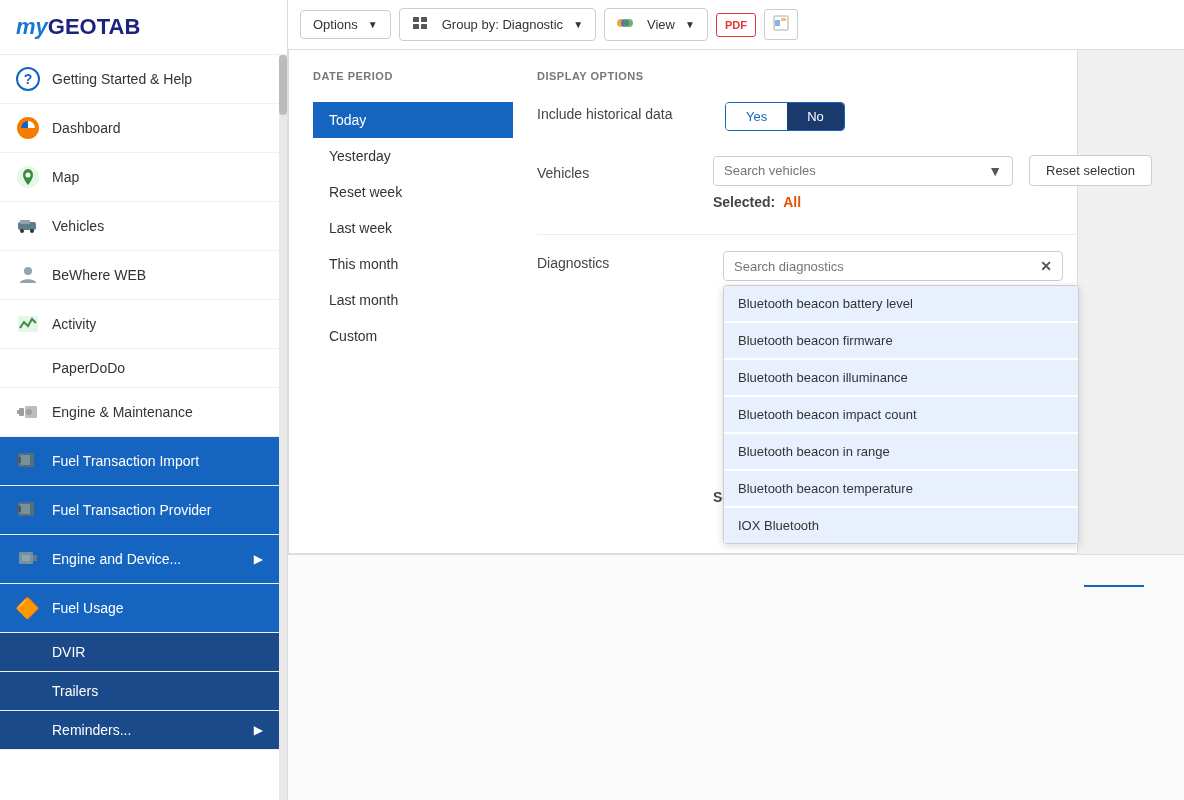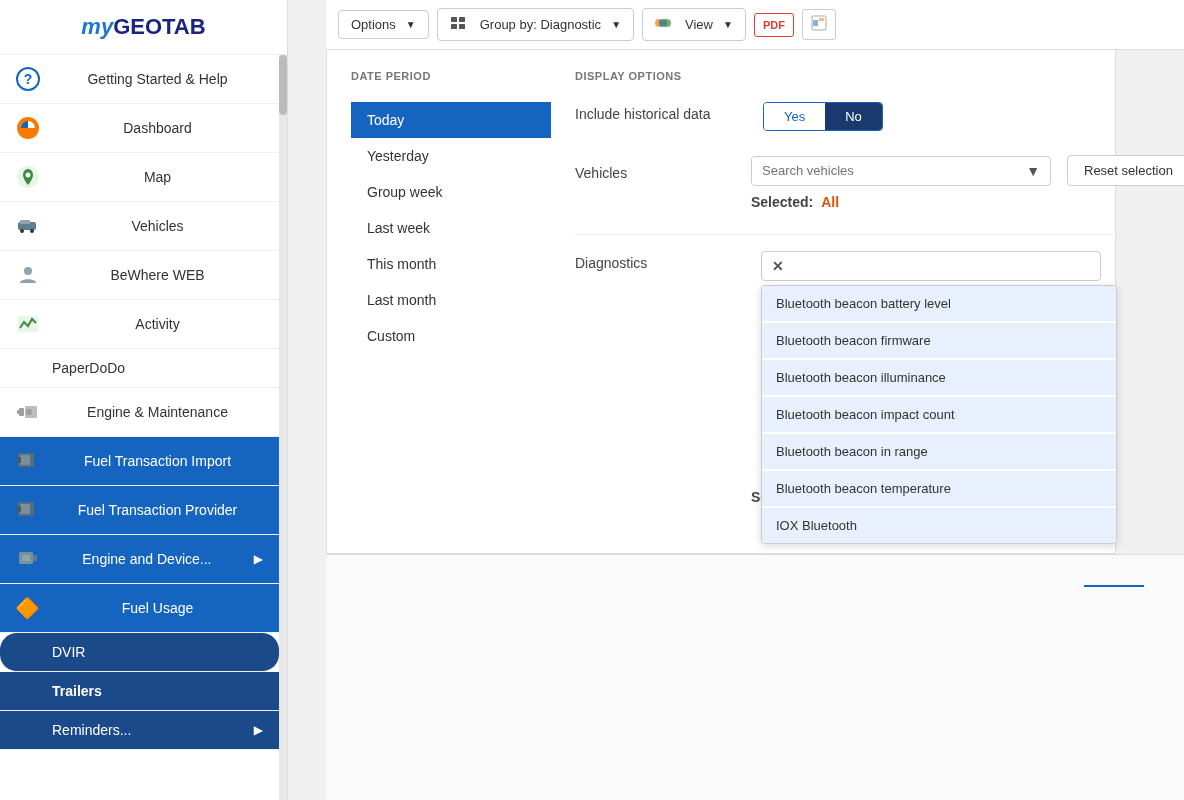--- a/index.html
+++ b/index.html
@@ -274,24 +274,23 @@
       top: 30px;
       right: 40px;
       width: 60px;
       height: 2px;
       background: #1565c0;
     }
 
     
     .sidebar-wrapper {
       position: relative;
-      width: 326px;
+      width: 288px;
       height: 800px;
       overflow: hidden;
-      text-align: center;
     }
 
     
     .pdf-btn {
       padding: 5px 8px;
       border: 1px solid #e53935;
       border-radius: 3px;
       background: #fff;
       color: #e53935;
       font-size: 11px;
@@ -441,26 +440,26 @@
           <span class="nav-arrow">▶</span>
         </div>
 
         <div class="nav-item active" style="padding-left:16px;">
           <div class="nav-icon">
             <span style="font-size:20px;">🔶</span>
           </div>
           <span class="nav-label">Fuel Usage</span>
         </div>
 
-        <div class="nav-sub-item" style="padding-left:52px; background:#1a4a8a;border-radius:17px;">
+        <div class="nav-sub-item" style="padding-left:52px; background:#1a4a8a;">
           <span class="nav-label" style="color:#fff;">DVIR</span>
         </div>
 
         <div class="nav-sub-item" style="padding-left:52px; background:#1a4a8a;">
-          <span class="nav-label" style="color:#fff;font-weight:bold;">Trailers</span>
+          <span class="nav-label" style="color:#fff;">Trailers</span>
         </div>
 
         <div class="nav-sub-item" style="padding-left:52px; background:#1a4a8a; display:flex; justify-content:space-between;">
           <span class="nav-label" style="color:#fff;">Reminders...</span>
           <span style="color:#fff; font-size:12px;">▶</span>
         </div>
 
       </div>
     </div>
   </div>
@@ -519,21 +518,21 @@
 
       <div class="date-period">
         <div class="section-label">DATE PERIOD</div>
         <div class="date-item active">
           <span>Today</span>
         </div>
         <div class="date-item">
           <span>Yesterday</span>
         </div>
         <div class="date-item">
-          <span>Group week</span>
+          <span>Reset week</span>
         </div>
         <div class="date-item">
           <span>Last week</span>
         </div>
         <div class="date-item">
           <span>This month</span>
         </div>
         <div class="date-item">
           <span>Last month</span>
         </div>
@@ -576,20 +575,21 @@
           </div>
         </div>
 
         <hr class="divider">
 
         <div class="option-row" style="flex-direction:column; align-items:flex-start; gap:8px;">
           <div style="display:flex; align-items:flex-start; gap:26px; width:100%; position:relative;">
             <span class="option-label">Diagnostics</span>
             <div style="position:relative;">
               <div class="diagnostics-search">
+                <input class="diagnostics-input" type="text" placeholder="Search diagnostics" style="">
                 <span class="diag-clear">✕</span>
               </div>
 
               <div class="dropdown-list">
                 <div class="dropdown-item">
                   <span>Bluetooth beacon battery level</span>
                 </div>
                 <div class="dropdown-item">
                   <span>Bluetooth beacon firmware</span>
                 </div>

